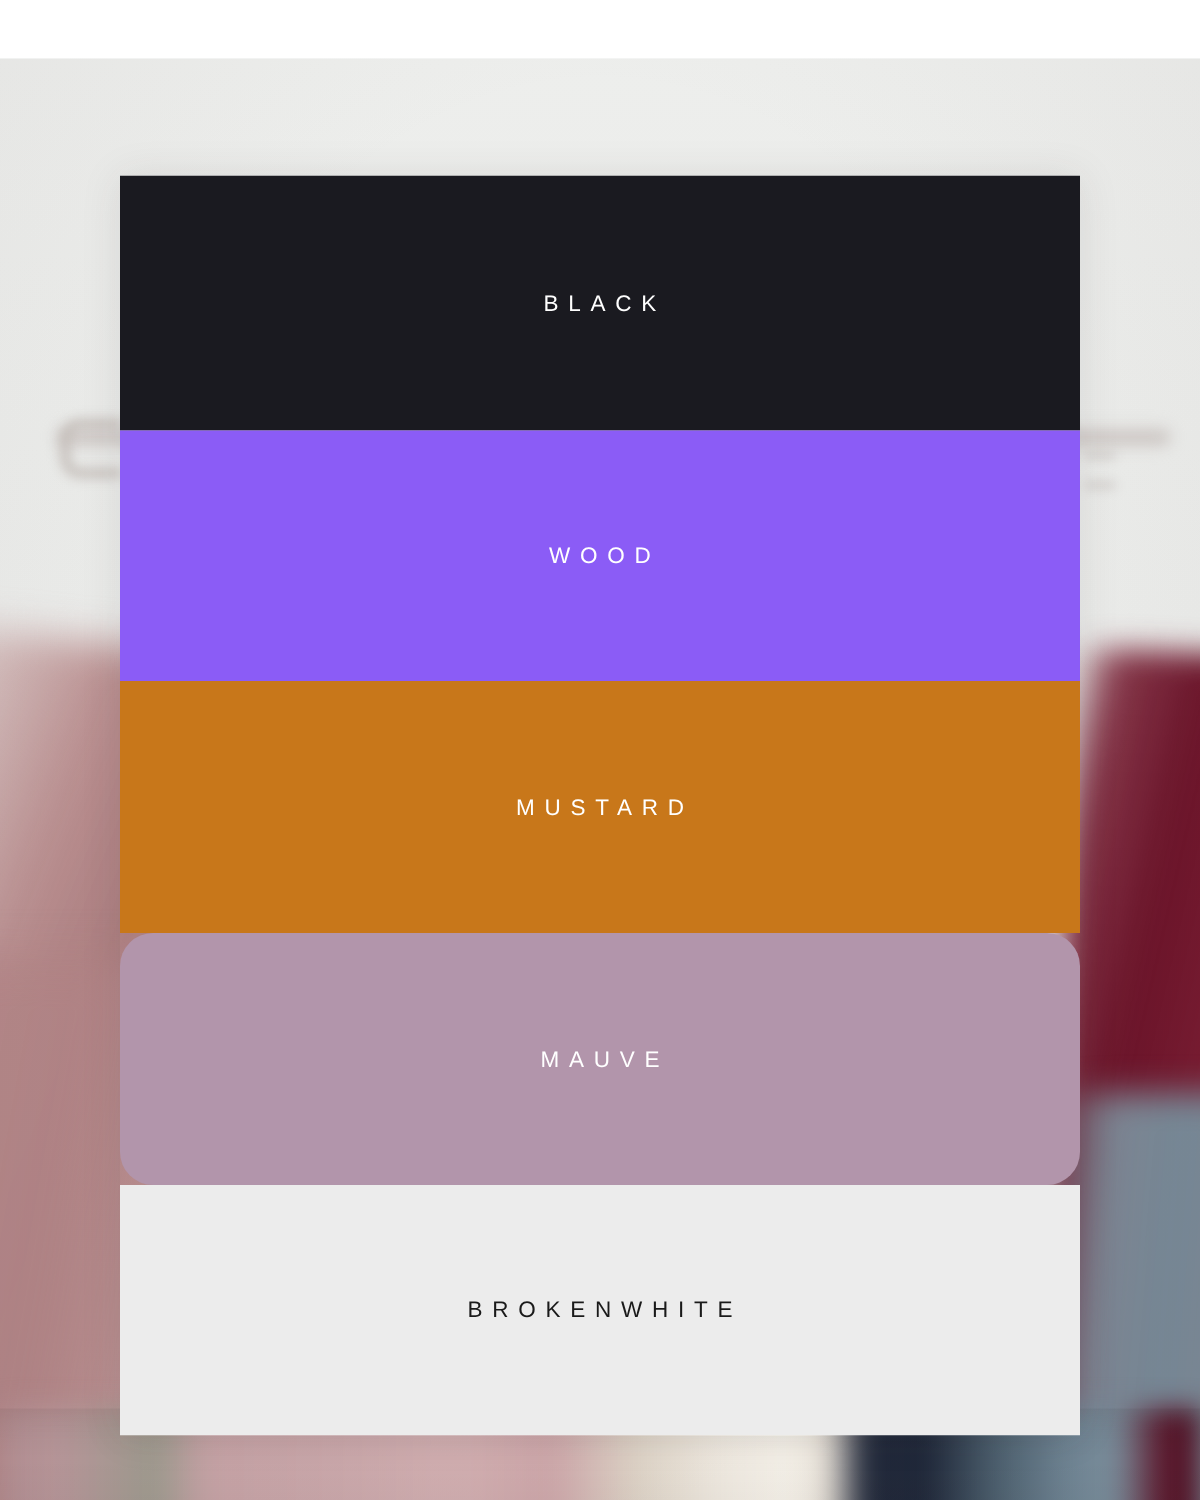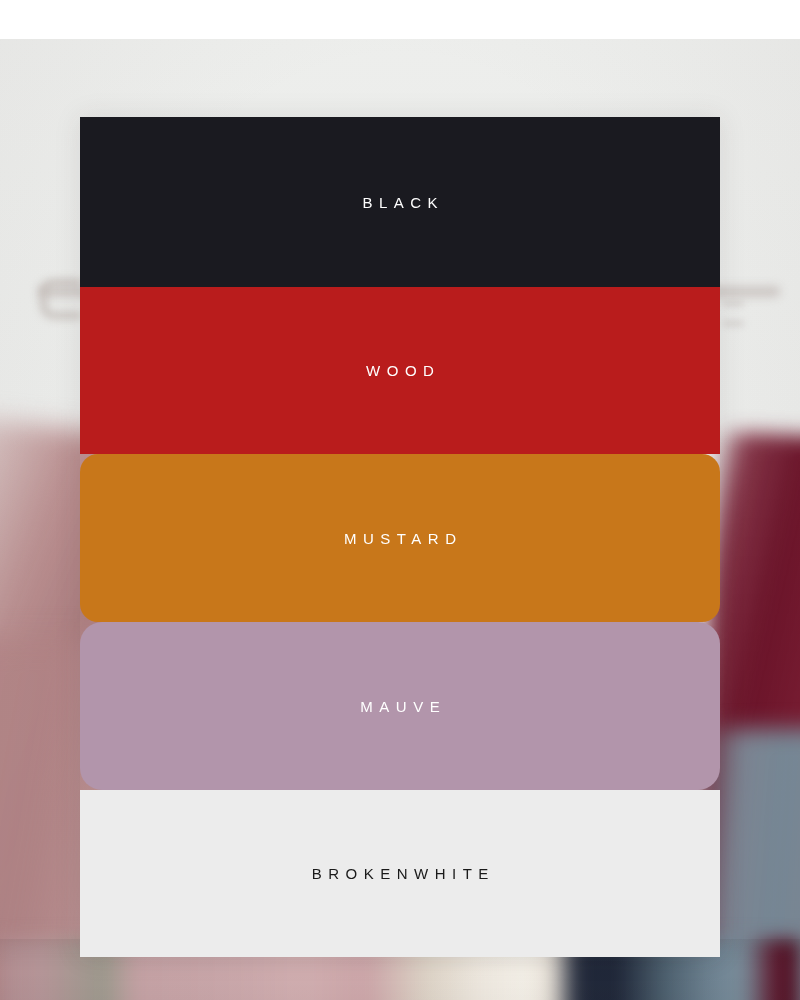--- a/index.html
+++ b/index.html
@@ -220,21 +220,21 @@
     font-weight: 400;
     text-indent: 6.5px;
     line-height: 1;
     white-space: nowrap;
     -webkit-font-smoothing: antialiased;
   }
 
   
   .s-black       { height: 170px; }
   .s-wood        { height: 167px; }
-  .s-mustard     { height: 168px; border-radius: 18px; }
+  .s-mustard     { height: 168px; }
   .s-mauve       { height: 168px; border-radius: 22px; }
   .s-brokenwhite { height: 167px; }
 </style>
 </head>
 <body>
 
 <div id="stage" style="width: 800px; height: 1000px; margin-top: 39px;">
 
   <div class="backdrop">
     <div class="wall"></div>
@@ -250,21 +250,21 @@
     <div class="bottom-clothes-shade"></div>
     <div class="vignette"></div>
   </div>
 
   <div class="palette" style="left: 80px; top: 78px; width: 640px; height: 840px;">
 
     <div class="swatch s-black" style="background-color: rgb(26, 26, 32); height: 170px;">
       <span class="swatch-label" style="color: rgb(255, 255, 255);">BLACK</span>
     </div>
 
-    <div class="swatch s-wood" style="background-color: #b91c1c; height: 167px;">
+    <div class="swatch s-wood" style="background-color: #8b5cf6; height: 167px;">
       <span class="swatch-label" style="color: rgb(255, 255, 255);">WOOD</span>
     </div>
 
     <div class="swatch s-mustard" style="background-color: rgb(200, 119, 26); height: 168px;">
       <span class="swatch-label" style="color: rgb(255, 255, 255);">MUSTARD</span>
     </div>
 
     <div class="swatch s-mauve" style="background-color: rgb(178, 149, 171); height: 168px;">
       <span class="swatch-label" style="color: rgb(255, 255, 255);">MAUVE</span>
     </div>

